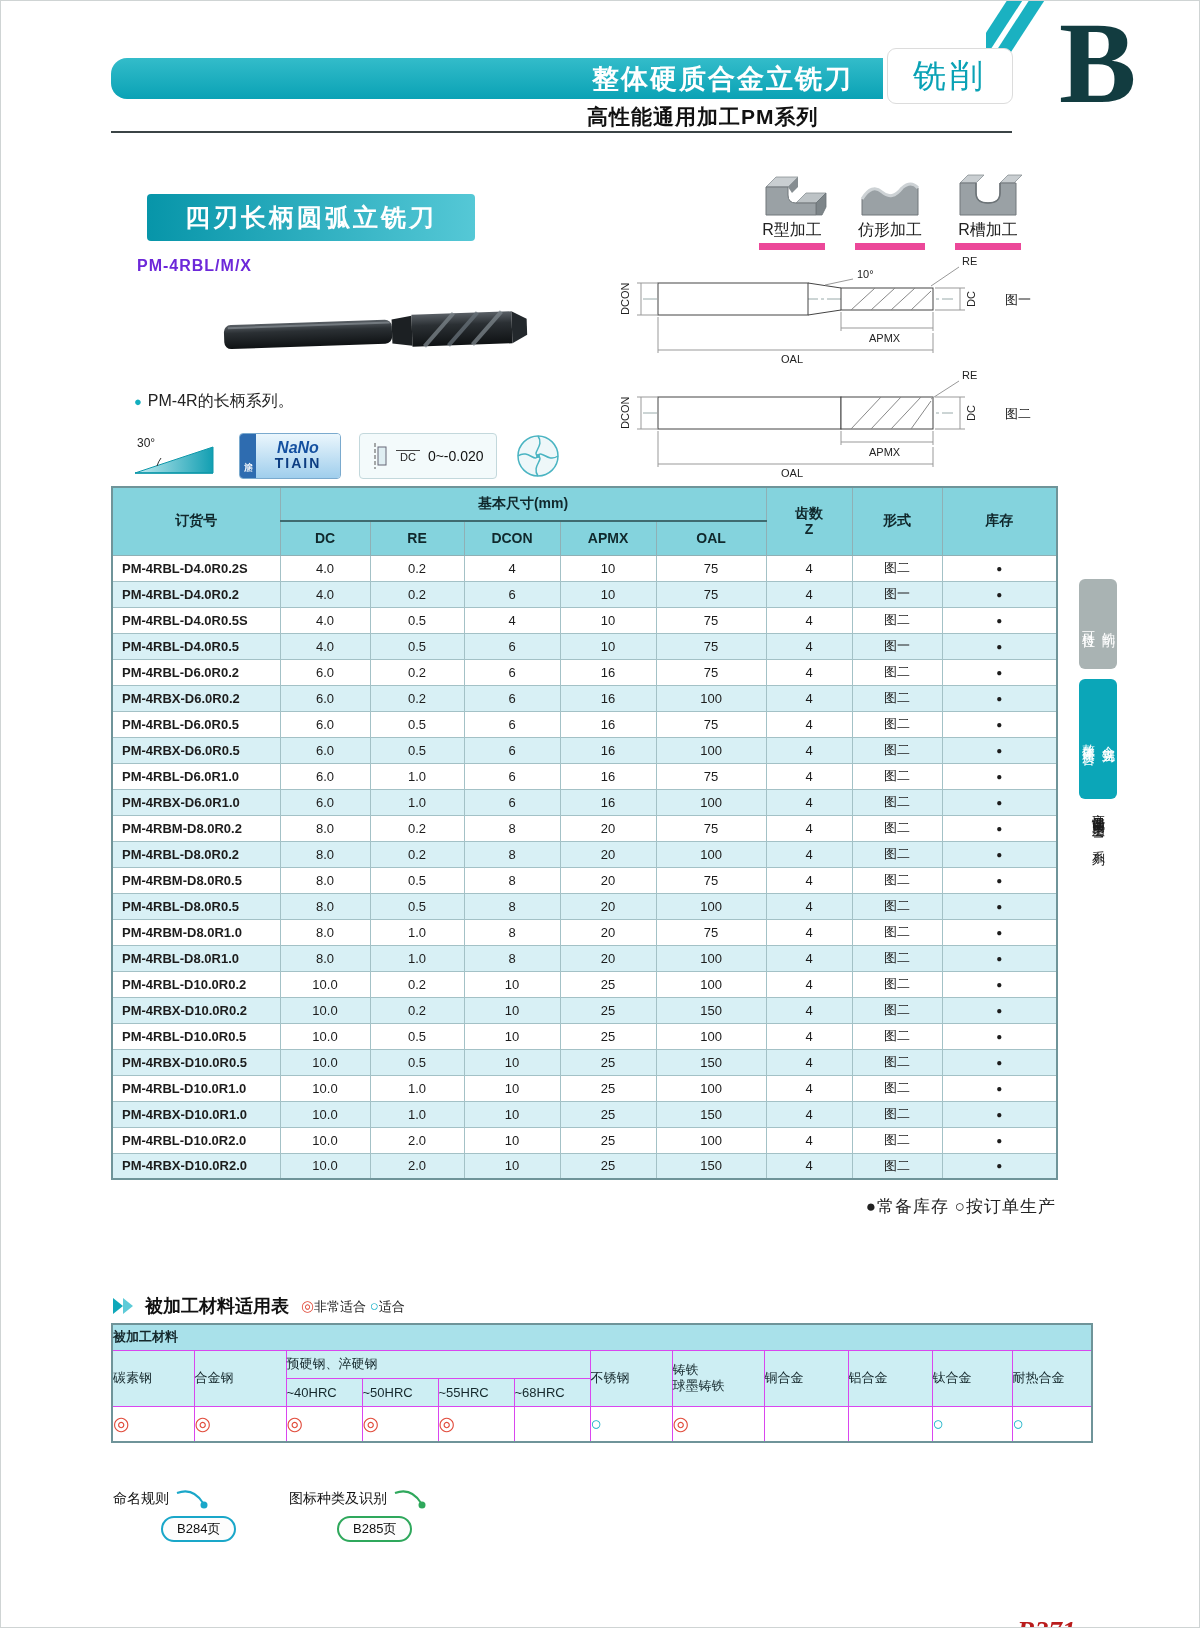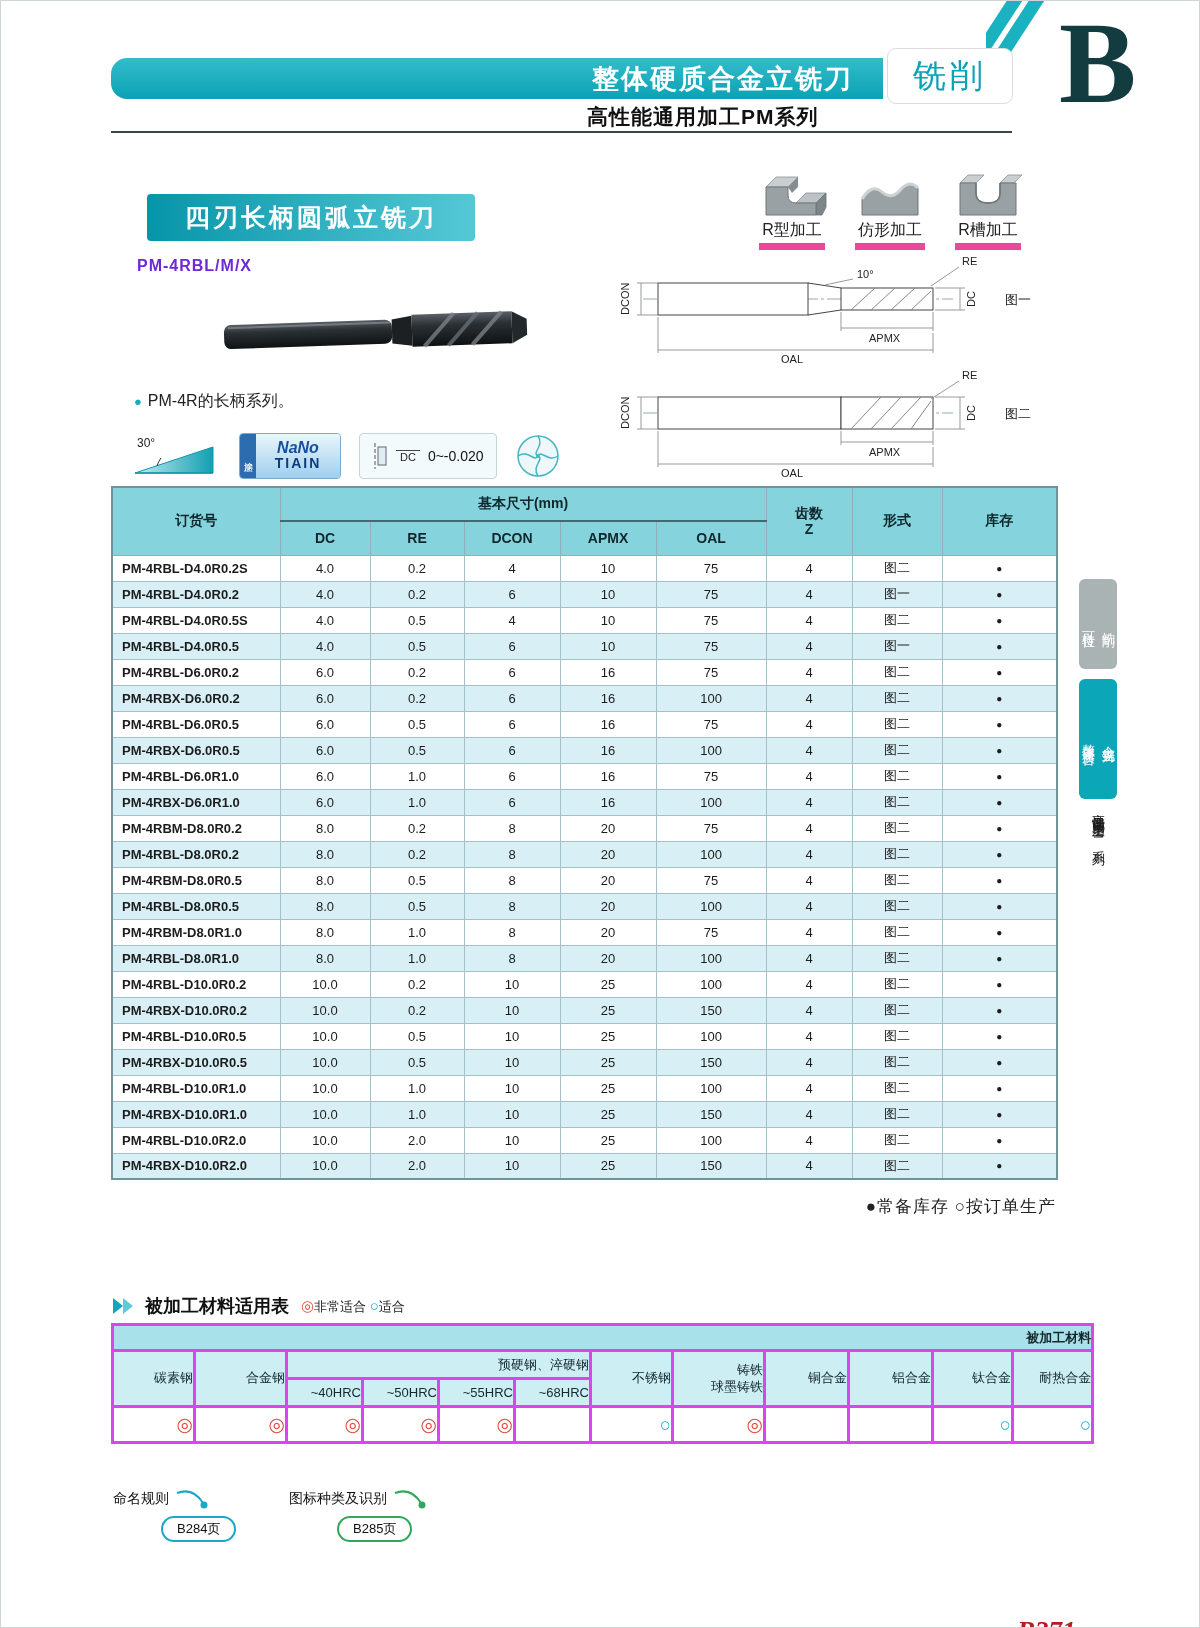--- a/index.html
+++ b/index.html
@@ -75,21 +75,21 @@
   .side-text3 { position:absolute; left:1088px; top:802px; writing-mode:vertical-rl; font-size:13px; color:#1c1c1c; letter-spacing:2px; }
 
   
   .mat-heading { position:absolute; left:110px; top:1293px; display:flex; align-items:center; gap:8px; }
   .mat-heading .title { font-size:18px; font-weight:bold; color:#111; }
   .mat-heading .legend { font-size:13px; color:#222; margin-left:4px; }
   .legend-sym-best { color:#e14b3b; font-size:15px; }
   .legend-sym-good { color:#17b1c7; font-size:15px; }
   .mat-table { position:absolute; left:110px; top:1322px; width:980px; border-collapse:collapse;
                table-layout:fixed; font-size:13px; border:2px solid #6f9499; }
-  .mat-table td { border:3px solid #d946ef; text-align:right; background:#cdeef3; color:#15282c; height:28px; }
+  .mat-table td { border:1px solid #d946ef; text-align:left; background:#cdeef3; color:#15282c; height:28px; }
   .mat-title-row td { background:#a9e1ea; font-weight:bold; height:26px; }
   .mat-name { white-space:pre-line; line-height:1.25; }
   .mat-rating-row td { background:#fff !important; height:36px; }
   .rate-best { color:#e14b3b; font-size:19px; font-weight:bold; }
   .rate-good { color:#17b1c7; font-size:19px; font-weight:bold; }
 
   
   .ref-group { position:absolute; width:210px; top:1486px; }
   .ref-label { font-size:14px; color:#111; }
   .ref-arrow { vertical-align:middle; margin-left:2px; }

